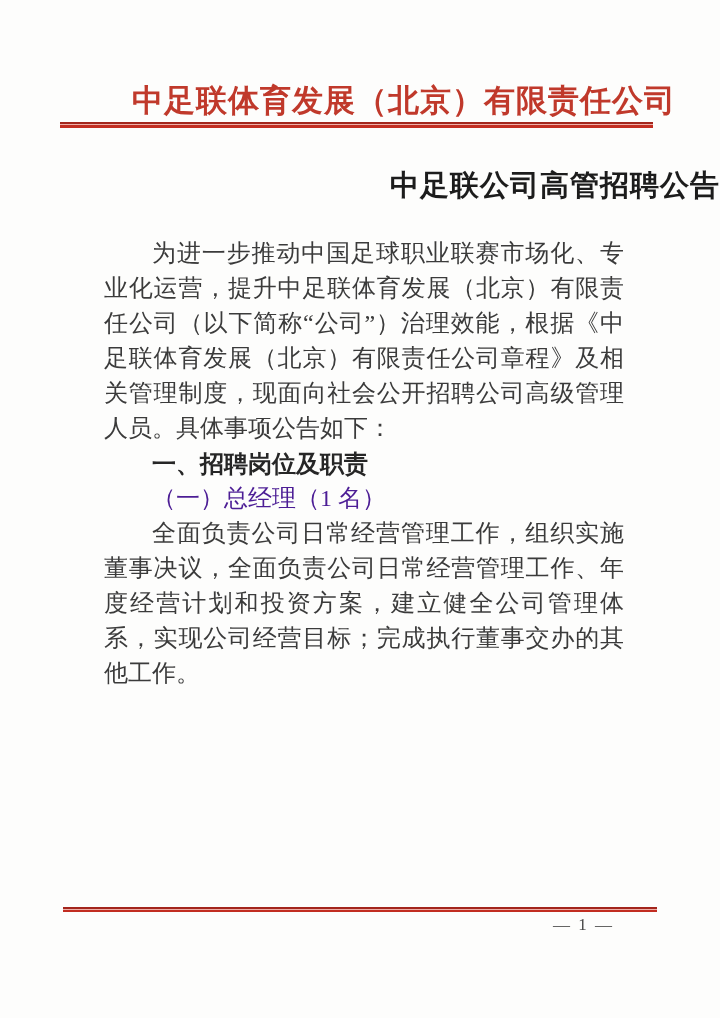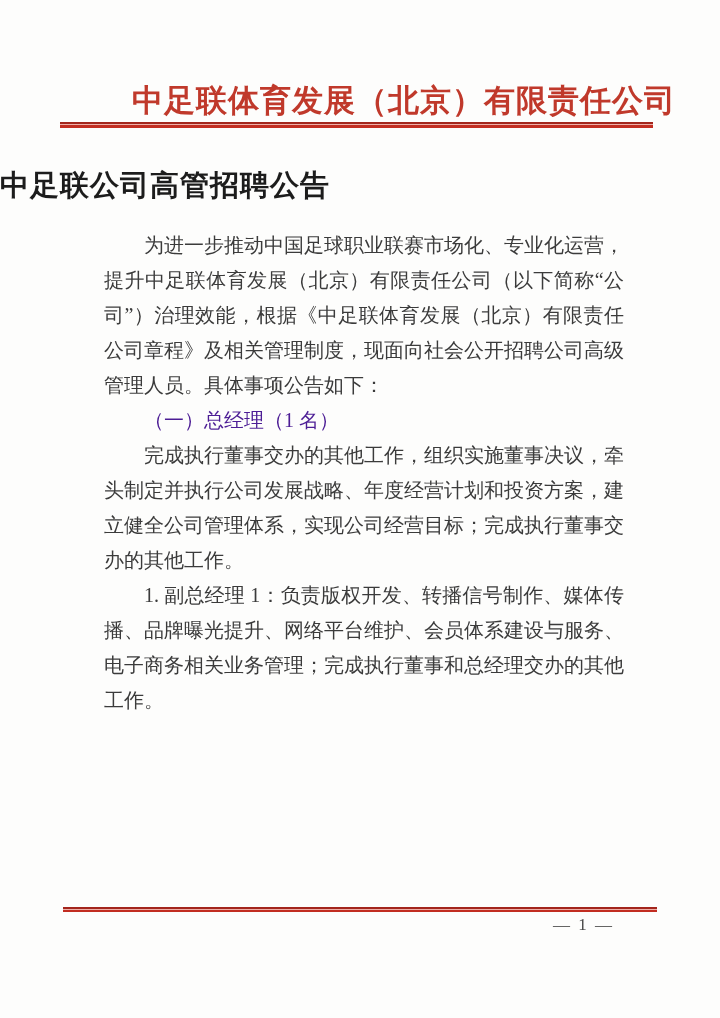--- a/index.html
+++ b/index.html
@@ -40,32 +40,32 @@
       #a3251c 0%, #a3251c 32%,
       #eeb0a8 32%, #eeb0a8 52%,
       #c22d21 52%, #c22d21 100%);
   }
   .doc-title {
     position: absolute;
     top: 166px;
     left: 0;
     width: 720px;
     margin: 0;
-    text-align: left;
+    text-align: right;
     font-size: 29px;
     font-weight: bold;
     letter-spacing: 1px;
     color: #1c1c1c;
   }
   .doc-body {
     position: absolute;
-    top: 228px;
+    top: 236px;
     left: 104px;
     width: 520px;
-    font-size: 20px;
+    font-size: 24px;
     line-height: 35px;
     color: #3b3b3b;
     text-align: justify;
     text-justify: inter-ideograph;
     word-break: break-all;
   }
   .doc-body p {
     margin: 0;
     text-indent: 2em;
   }
@@ -103,22 +103,22 @@
 <div class="page">
 
   <div class="company-name">中足联体育发展（北京）有限责任公司</div>
 
   <div class="header-rule"></div>
 
   <h1 class="doc-title">中足联公司高管招聘公告</h1>
 
   <div class="doc-body">
       <p class="paragraph">为进一步推动中国足球职业联赛市场化、专业化运营，提升中足联体育发展（北京）有限责任公司（以下简称“公司”）治理效能，根据《中足联体育发展（北京）有限责任公司章程》及相关管理制度，现面向社会公开招聘公司高级管理人员。具体事项公告如下：</p>
+      <p class="heading">一、招聘岗位及职责</p>
       <p class="subheading">（一）总经理（1 名）</p>
-      <p class="paragraph">完成执行董事交办的其他工作，组织实施董事决议，牵头制定并执行公司发展战略、年度经营计划和投资方案，建立健全公司管理体系，实现公司经营目标；完成执行董事交办的其他工作。</p>
-      <p class="paragraph">1. 副总经理 1：负责版权开发、转播信号制作、媒体传播、品牌曝光提升、网络平台维护、会员体系建设与服务、电子商务相关业务管理；完成执行董事和总经理交办的其他工作。</p>
+      <p class="paragraph">全面负责公司日常经营管理工作，组织实施董事决议，全面负责公司日常经营管理工作、年度经营计划和投资方案，建立健全公司管理体系，实现公司经营目标；完成执行董事交办的其他工作。</p>
     </div>
 
   <div class="footer-rule"></div>
 
   <div class="page-number">— 1 —</div>
 
 </div>
 
 </body></html>

